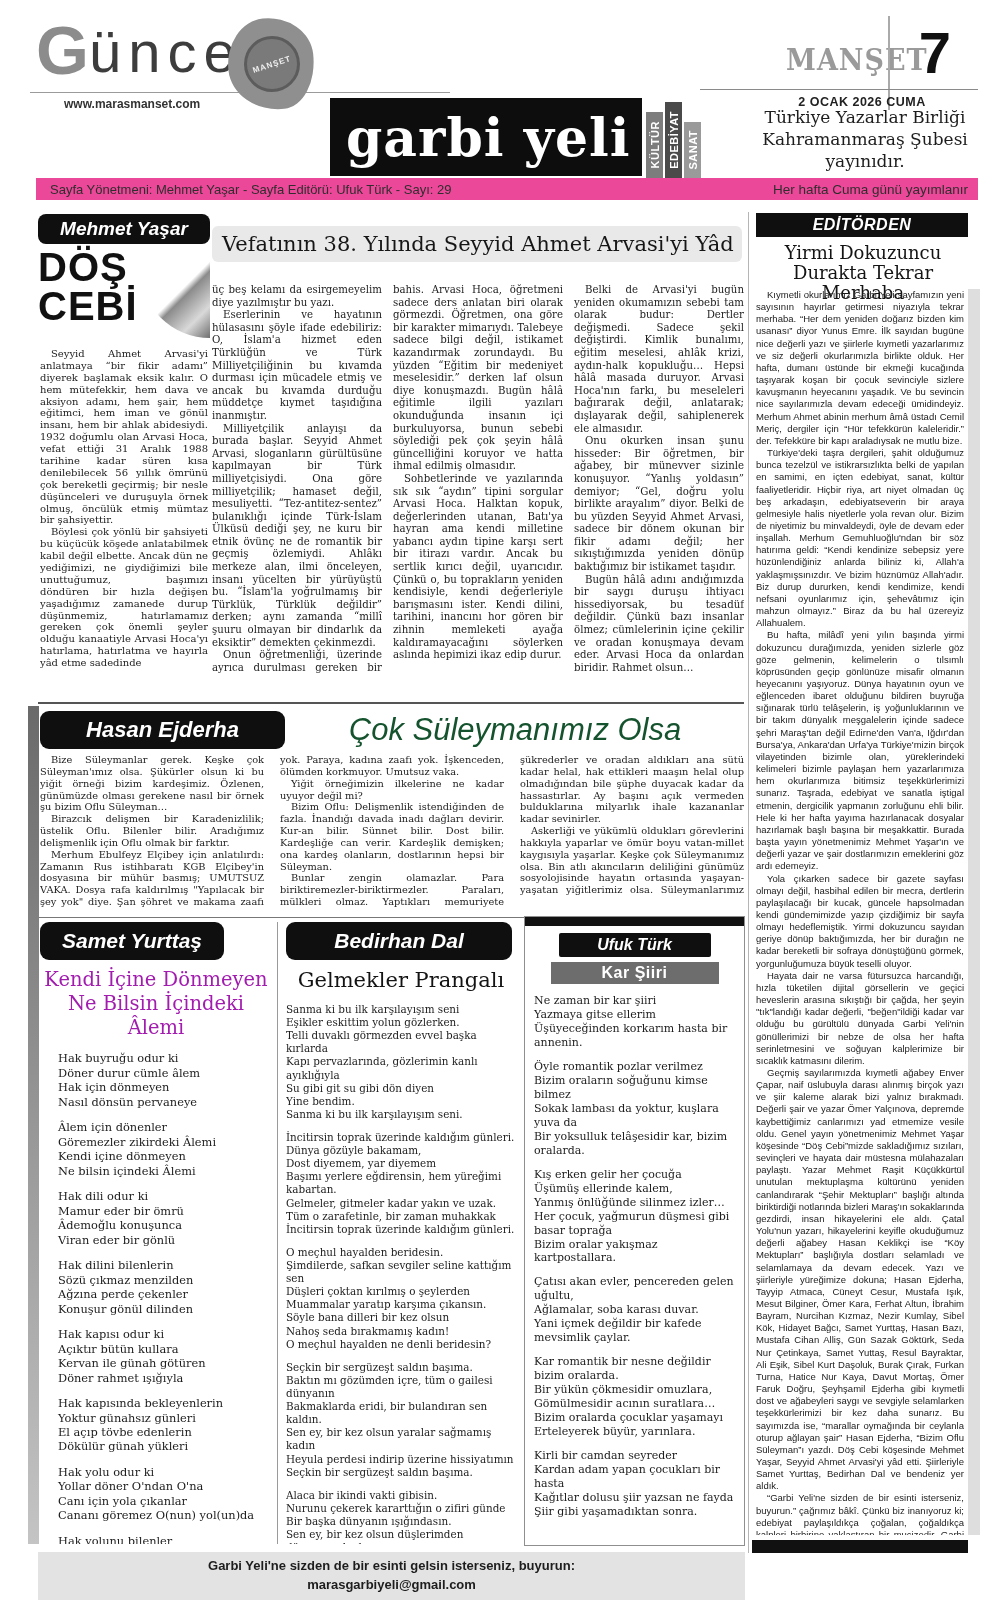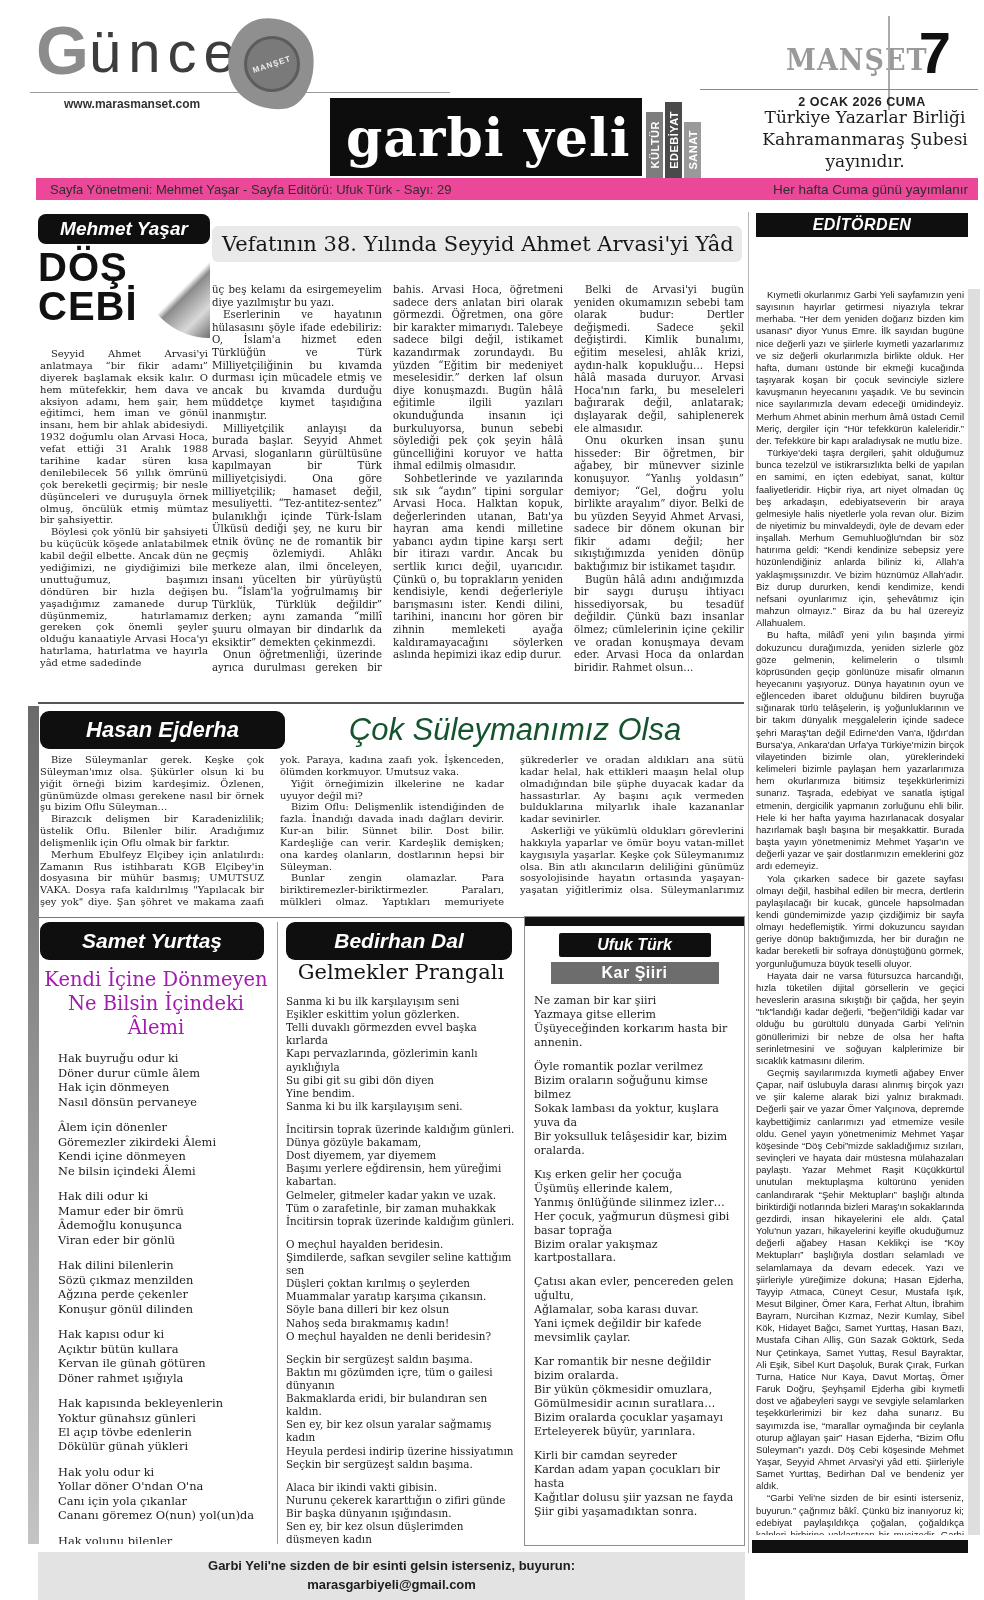--- a/index.html
+++ b/index.html
@@ -96,27 +96,27 @@
   .hs-cols { left:40px; top:754px; width:704px; height:160px; overflow:hidden;
     column-count:3; column-gap:16px; font-size:9.8px; line-height:1.21; text-align:justify; }
   .hr-bottom { left:38px; top:917px; width:706px; height:1px; background:#777; }
 
   .side-strip { left:28px; top:706px; width:11px; height:838px;
     background:linear-gradient(#6a6a6a,#c4c4c4); }
 
   
   .poem-divider { left:277px; top:922px; width:1px; height:622px; background:#9a9a9a; }
   .poemA { left:40px; top:922px; width:232px; height:622px; overflow:hidden; }
-  .poemA .author-label { width:224px; height:38px; font-size:21px; margin-bottom:8px;justify-content:center; }
+  .poemA .author-label { width:184px; height:38px; font-size:21px; margin-bottom:8px;justify-content:center; }
   .poemA .poem-title { text-align:center; font-size:19.5px; line-height:1.22; margin-bottom:12px; color:#a21caf; }
   .poemA .stanzas { padding-left:18px; font-size:11.4px; line-height:1.27; }
   .poemA .stanzas p { margin-bottom:11px; }
 
   .poemB { left:286px; top:922px; width:230px; height:622px; overflow:hidden; }
-  .poemB .author-label { width:226px; height:38px; font-size:21px; margin-bottom:0; }
+  .poemB .author-label { width:226px; height:38px; font-size:21px; margin-bottom:8px; }
   .poemB .poem-title { text-align:center; font-size:21px; margin-bottom:11px; color:#141414; }
   .poemB .stanzas { font-size:10.4px; line-height:1.26; }
   .poemB .stanzas p { margin-bottom:10px; }
 
   .poemC { left:524px; top:916px; width:221px; height:630px; overflow:hidden;
     border:1px solid #8f8f8f; background:#fff; }
   .poemC .topbar { width:100%; height:9px; background:#111; margin-bottom:7px; }
   .poemC .author-label { width:152px; height:24px; font-size:16px; margin:0 auto 5px auto; border-radius:2px; }
   .poemC .subtitle-bar { width:168px; height:22px; background:#6d6d6d; margin:0 auto 10px auto;
     display:flex; align-items:center; justify-content:center;
@@ -198,20 +198,24 @@
       <p>Milliyetçilik anlayışı da burada başlar. Seyyid Ahmet Arvasi, sloganların gürültüsüne kapılmayan bir Türk milliyetçisiydi. Ona göre milliyetçilik; hamaset değil, mesuliyetti. “Tez-antitez-sentez” bulanıklığı içinde Türk-İslam Ülküsü dediği şey, ne kuru bir etnik övünç ne de romantik bir geçmiş özlemiydi. Ahlâkı merkeze alan, ilmi önceleyen, insanı yücelten bir yürüyüştü bu. “İslam'la yoğrulmamış bir Türklük, Türklük değildir” derken; aynı zamanda “millî şuuru olmayan bir dindarlık da eksiktir” demekten çekinmezdi.</p>
       <p>Onun öğretmenliği, üzerinde ayrıca durulması gereken bir bahis. Arvasi Hoca, öğretmeni sadece ders anlatan biri olarak görmezdi. Öğretmen, ona göre bir karakter mimarıydı. Talebeye sadece bilgi değil, istikamet kazandırmak zorundaydı. Bu yüzden “Eğitim bir medeniyet meselesidir.” derken laf olsun diye konuşmazdı. Bugün hâlâ eğitimle ilgili yazıları okunduğunda insanın içi burkuluyorsa, bunun sebebi söylediği pek çok şeyin hâlâ güncelliğini koruyor ve hatta ihmal edilmiş olmasıdır.</p>
       <p>Sohbetlerinde ve yazılarında sık sık “aydın” tipini sorgular Arvasi Hoca. Halktan kopuk, değerlerinden utanan, Batı'ya hayran ama kendi milletine yabancı aydın tipine karşı sert bir itirazı vardır. Ancak bu sertlik kırıcı değil, uyarıcıdır. Çünkü o, bu toprakların yeniden kendisiyle, kendi değerleriyle barışmasını ister. Kendi dilini, tarihini, inancını hor gören bir zihnin memleketi ayağa kaldıramayacağını söylerken aslında hepimizi ikaz edip durur.</p>
       <p>Belki de Arvasi'yi bugün yeniden okumamızın sebebi tam olarak budur: Dertler değişmedi. Sadece şekil değiştirdi. Kimlik bunalımı, eğitim meselesi, ahlâk krizi, aydın-halk kopukluğu… Hepsi hâlâ masada duruyor. Arvasi Hoca'nın farkı, bu meseleleri bağırarak değil, anlatarak; dışlayarak değil, sahiplenerek ele almasıdır.</p>
       <p>Onu okurken insan şunu hisseder: Bir öğretmen, bir ağabey, bir münevver sizinle konuşuyor. “Yanlış yoldasın” demiyor; “Gel, doğru yolu birlikte arayalım” diyor. Belki de bu yüzden Seyyid Ahmet Arvasi, sadece bir dönem okunan bir fikir adamı değil; her sıkıştığımızda yeniden dönüp baktığımız bir istikamet taşıdır.</p>
       <p>Bugün hâlâ adını andığımızda bir saygı duruşu ihtiyacı hissediyorsak, bu tesadüf değildir. Çünkü bazı insanlar ölmez; cümlelerinin içine çekilir ve oradan konuşmaya devam eder. Arvasi Hoca da onlardan biridir. Rahmet olsun…</p>
     </div>
 
   <div class="abs v-divider"></div>
   <div class="abs ed-label">EDİTÖRDEN</div>
+  <div class="abs ed-title">
+    <div>Yirmi Dokuzuncu</div>
+    <div>Durakta Tekrar Merhaba</div>
+  </div>
   <div class="abs ed-body">
       <p>Kıymetli okurlarımız Garbi Yeli sayfamızın yeni sayısının hayırlar getirmesi niyazıyla tekrar merhaba. “Her dem yeniden doğarız bizden kim usanası” diyor Yunus Emre. İlk sayıdan bugüne nice değerli yazı ve şiirlerle kıymetli yazarlarımız ve siz değerli okurlarımızla birlikte olduk. Her hafta, dumanı üstünde bir ekmeği kucağında taşıyarak koşan bir çocuk sevinciyle sizlere kavuşmanın heyecanını yaşadık. Ve bu sevincin nice sayılarımızla devam edeceği ümidindeyiz. Merhum Ahmet abinin merhum âmâ üstadı Cemil Meriç, dergiler için “Hür tefekkürün kaleleridir.” der. Tefekküre bir kapı araladıysak ne mutlu bize.</p>
       <p>Türkiye'deki taşra dergileri, şahit olduğumuz bunca tezelzül ve istikrarsızlıkta belki de yapılan en samimi, en içten edebiyat, sanat, kültür faaliyetleridir. Hiçbir riya, art niyet olmadan üç beş arkadaşın, edebiyatseverin bir araya gelmesiyle halis niyetlerle yola revan olur. Bizim de niyetimiz bu minvaldeydi, öyle de devam eder inşallah. Merhum Gemuhluoğlu'ndan bir söz hatırıma geldi: “Kendi kendinize sebepsiz yere hüzünlendiğiniz anlarda biliniz ki, Allah'a yaklaşmışsınızdır. Ve bizim hüznümüz Allah'adır. Biz durup dururken, kendi kendimize, kendi nefsani oyunlarımız için, şehevâtımız için mahzun olmayız.” Biraz da bu hal üzereyiz Allahualem.</p>
       <p>Bu hafta, milâdî yeni yılın başında yirmi dokuzuncu durağımızda, yeniden sizlerle göz göze gelmenin, kelimelerin o tılsımlı köprüsünden geçip gönlünüze misafir olmanın heyecanını yaşıyoruz. Dünya hayatının oyun ve eğlenceden ibaret olduğunu bildiren buyruğa sığınarak türlü telâşelerin, iş yoğunluklarının ve bir takım dünyalık meşgalelerin içinde sadece şehri Maraş'tan değil Edirne'den Van'a, Iğdır'dan Bursa'ya, Ankara'dan Urfa'ya Türkiye'mizin birçok vilayetinden bizimle olan, yüreklerindeki kelimeleri bizimle paylaşan hem yazarlarımıza hem okurlarımıza bitimsiz teşekkürlerimizi sunarız. Taşrada, edebiyat ve sanatla iştigal etmenin, dergicilik yapmanın zorluğunu ehli bilir. Hele ki her hafta yayıma hazırlanacak dosyalar hazırlamak başlı başına bir meşakkattir. Burada başta yayın yönetmenimiz Mehmet Yaşar'ın ve değerli yazar ve şair dostlarımızın emeklerini göz ardı edemeyiz.</p>
       <p>Yola çıkarken sadece bir gazete sayfası olmayı değil, hasbihal edilen bir mecra, dertlerin paylaşılacağı bir kucak, güncele hapsolmadan kendi gündemimizde yazıp çizdiğimiz bir sayfa olmayı hedeflemiştik. Yirmi dokuzuncu sayıdan geriye dönüp baktığımızda, her bir durağın ne kadar bereketli bir sofraya dönüştüğünü görmek, yorgunluğumuza büyük teselli oluyor.</p>
       <p>Hayata dair ne varsa fütursuzca harcandığı, hızla tüketilen dijital görsellerin ve geçici heveslerin arasına sıkıştığı bir çağda, her şeyin "tık"landığı kadar değerli, "beğen"ildiği kadar var olduğu bu gürültülü dünyada Garbi Yeli'nin gönüllerimizi bir nebze de olsa her hafta serinletmesini ve soğuyan kalplerimize bir sıcaklık katmasını dilerim.</p>
       <p>Geçmiş sayılarımızda kıymetli ağabey Enver Çapar, naif üslubuyla darası alınmış birçok yazı ve şiir kaleme alarak bizi yalnız bırakmadı. Değerli şair ve yazar Ömer Yalçınova, depremde kaybettiğimiz canlarımızı yad etmemize vesile oldu. Genel yayın yönetmenimiz Mehmet Yaşar köşesinde “Döş Cebi”mizde sakladığımız sızıları, sevinçleri ve hayata dair müstesna mülahazaları paylaştı. Yazar Mehmet Raşit Küçükkürtül unutulan mektuplaşma kültürünü yeniden canlandırarak “Şehir Mektupları” başlığı altında biriktirdiği notlarında bizleri Maraş'ın sokaklarında gezdirdi, insan hikayelerini ele aldı. Çatal Yolu'nun yazarı, hikayelerini keyifle okuduğumuz değerli ağabey Hasan Keklikçi ise “Köy Mektupları” başlığıyla dostları selamladı ve selamlamaya da devam edecek. Yazı ve şiirleriyle yüreğimize dokuna; Hasan Ejderha, Tayyip Atmaca, Cüneyt Cesur, Mustafa Işık, Mesut Bilginer, Ömer Kara, Ferhat Altun, İbrahim Bayram, Nurcihan Kızmaz, Nezir Kumlay, Sibel Kök, Hidayet Bağcı, Samet Yurttaş, Hasan Bazı, Mustafa Cihan Alliş, Gün Sazak Göktürk, Seda Nur Çetinkaya, Samet Yuttaş, Resul Bayraktar, Ali Eşik, Sibel Kurt Daşoluk, Burak Çırak, Furkan Turna, Hatice Nur Kaya, Davut Mortaş, Ömer Faruk Doğru, Şeyhşamil Ejderha gibi kıymetli dost ve ağabeyleri saygı ve sevgiyle selamlarken teşekkürlerimizi bir kez daha sunarız. Bu sayımızda ise, “marallar oymağında bir ceylanla oturup ağlayan şair” Hasan Ejderha, “Bizim Oflu Süleyman”ı yazdı. Döş Cebi köşesinde Mehmet Yaşar, Seyyid Ahmet Arvasi'yi yâd etti. Şiirleriyle Samet Yurttaş, Bedirhan Dal ve bendeniz yer aldık.</p>
       <p>“Garbi Yeli'ne sizden de bir esinti isterseniz, buyurun.” çağrımız bâkî. Çünkü biz inanıyoruz ki; edebiyat paylaşıldıkça çoğalan, çoğaldıkça kalpleri birbirine yaklaştıran bir mucizedir. Garbi Yeli esmeye devam ediyor. Yolumuz, sözümüz ve gönlümüz açık olsun.</p>
     </div>
   <div class="abs ed-strip"></div>

